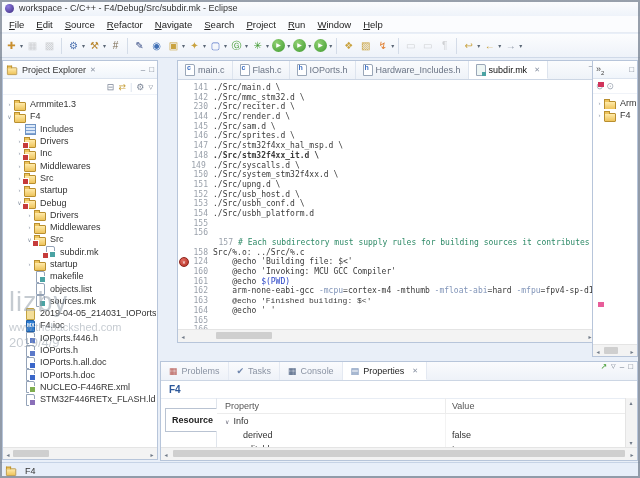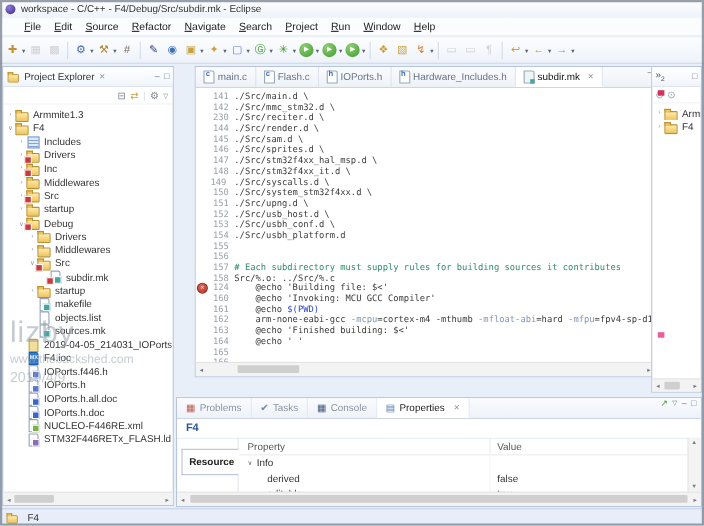--- a/index.html
+++ b/index.html
@@ -5,21 +5,21 @@
   html,body{margin:0;padding:0}
   body{width:640px;height:478px;position:relative;overflow:hidden;background:#e9eff8;
        font-family:"Liberation Sans",sans-serif;-webkit-font-smoothing:antialiased;cursor:default}
   #frame{position:absolute;inset:0;box-shadow:inset 0 0 0 2px rgba(108,120,136,.7);pointer-events:none;z-index:99}
 
   
   #titlebar{position:absolute;top:0;left:0;width:640px;height:16px;background:linear-gradient(#fdfdfe,#eef3fa);
             display:flex;align-items:center;padding-left:5px;box-sizing:border-box;font-size:9px;color:#333}
   .ecl-logo{width:9px;height:9px;border-radius:50%;background:radial-gradient(circle at 35% 30%,#8f7be0,#3a2a7e);margin-right:5px;flex:none}
   #menubar{position:absolute;top:16px;left:0;width:640px;height:17px;background:#fbfcfe;border-bottom:1px solid #e7ecf4;
-           display:flex;align-items:center;padding-left:16px;box-sizing:border-box;font-size:9.5px;color:#222}
+           display:flex;align-items:center;padding-left:3px;box-sizing:border-box;font-size:9.5px;color:#222}
   .mitem{padding:1px 6px;border-radius:2px}
   .mitem u{text-decoration:underline}
   #toolbar{position:absolute;top:34px;left:0;width:640px;height:24px;background:linear-gradient(#fcfdfe,#eef2f9);
            border-bottom:1px solid #cfd9e8;display:flex;align-items:center;padding-left:3px;box-sizing:border-box}
   .tbtn{height:20px;display:flex;align-items:center;padding:0 1px;border-radius:2px}
   .tbi{width:15px;height:15px;display:flex;align-items:center;justify-content:center;font-size:10px;line-height:15px}
   .tbi.grn{width:13px;height:13px;border-radius:50%;background:radial-gradient(circle at 35% 30%,#8fd072,#3f9a2f);font-size:6px;color:#fff;margin:1px}
   .dd{font-size:6px;color:#5a6675;margin-left:1px}
   .tsep{width:1px;height:16px;background:#d4dce8;margin:0 3px;flex:none}
   .disabled{opacity:.4;filter:grayscale(.9)}
@@ -486,21 +486,21 @@
         <span class="ctext"><span style="color: rgb(58, 58, 58);">./Src/sprites.d \</span></span>
       </div>
       <div class="crow">
         <span class="gut"></span>
         <span class="lno" style="color: rgb(154, 161, 171);">147</span>
         <span class="ctext"><span style="color: rgb(58, 58, 58);">./Src/stm32f4xx_hal_msp.d \</span></span>
       </div>
       <div class="crow">
         <span class="gut"></span>
         <span class="lno" style="color: rgb(154, 161, 171);">148</span>
-        <span class="ctext"><span style="color: rgb(58, 58, 58);">./Src/stm32f4xx_it.d \</span></span>
+        <span class="ctext"><span style="color: rgb(58, 58, 58); font-weight: bold;">./Src/stm32f4xx_it.d \</span></span>
       </div>
       <div class="crow">
         <span class="gut"></span>
         <span class="lno" style="color: rgb(154, 161, 171); text-align: center;">149</span>
         <span class="ctext"><span style="color: rgb(58, 58, 58);">./Src/syscalls.d \</span></span>
       </div>
       <div class="crow">
         <span class="gut"></span>
         <span class="lno" style="color: rgb(154, 161, 171);">150</span>
         <span class="ctext"><span style="color: rgb(58, 58, 58);">./Src/system_stm32f4xx.d \</span></span>
@@ -530,21 +530,21 @@
         <span class="lno" style="color: rgb(154, 161, 171);">155</span>
         <span class="ctext"></span>
       </div>
       <div class="crow">
         <span class="gut"></span>
         <span class="lno" style="color: rgb(154, 161, 171);">156</span>
         <span class="ctext"></span>
       </div>
       <div class="crow">
         <span class="gut"></span>
-        <span class="lno" style="color: rgb(154, 161, 171);">157</span>
+        <span class="lno" style="color: rgb(154, 161, 171); margin-left: 25px;">157</span>
         <span class="ctext"><span style="color: rgb(46, 138, 103);"># Each subdirectory must supply rules for building sources it contributes</span></span>
       </div>
       <div class="crow">
         <span class="gut"></span>
         <span class="lno" style="color: rgb(154, 161, 171);">158</span>
         <span class="ctext"><span style="color: rgb(58, 58, 58);">Src/%.o: ../Src/%.c</span></span>
       </div>
       <div class="crow">
         <span class="gut">
           <span class="errdot">✕</span>
@@ -563,21 +563,21 @@
         <span class="ctext"><span style="color: rgb(58, 58, 58);">    @echo </span><span style="color: rgb(43, 70, 200);">$(PWD)</span></span>
       </div>
       <div class="crow">
         <span class="gut"></span>
         <span class="lno" style="color: rgb(154, 161, 171);">162</span>
         <span class="ctext"><span style="color: rgb(58, 58, 58);">    arm-none-eabi-gcc </span><span style="color: rgb(128, 148, 184);">-mcpu</span><span style="color: rgb(58, 58, 58);">=cortex-m4 -mthumb </span><span style="color: rgb(128, 148, 184);">-mfloat-abi</span><span style="color: rgb(58, 58, 58);">=hard </span><span style="color: rgb(128, 148, 184);">-mfpu</span><span style="color: rgb(58, 58, 58);">=fpv4-sp-d16</span></span>
       </div>
       <div class="crow">
         <span class="gut"></span>
         <span class="lno" style="color: rgb(154, 161, 171);">163</span>
-        <span class="ctext"><span style="color: rgb(58, 58, 58);">    @echo 'Finished building: $&lt;'</span></span>
+        <span class="ctext"><span style="color: rgb(58, 58, 58); font-family: Liberation Mono, monospace;">    @echo 'Finished building: $&lt;'</span></span>
       </div>
       <div class="crow">
         <span class="gut"></span>
         <span class="lno" style="color: rgb(154, 161, 171);">164</span>
         <span class="ctext"><span style="color: rgb(58, 58, 58);">    @echo ' '</span></span>
       </div>
       <div class="crow">
         <span class="gut"></span>
         <span class="lno" style="color: rgb(154, 161, 171);">165</span>
         <span class="ctext"></span>

